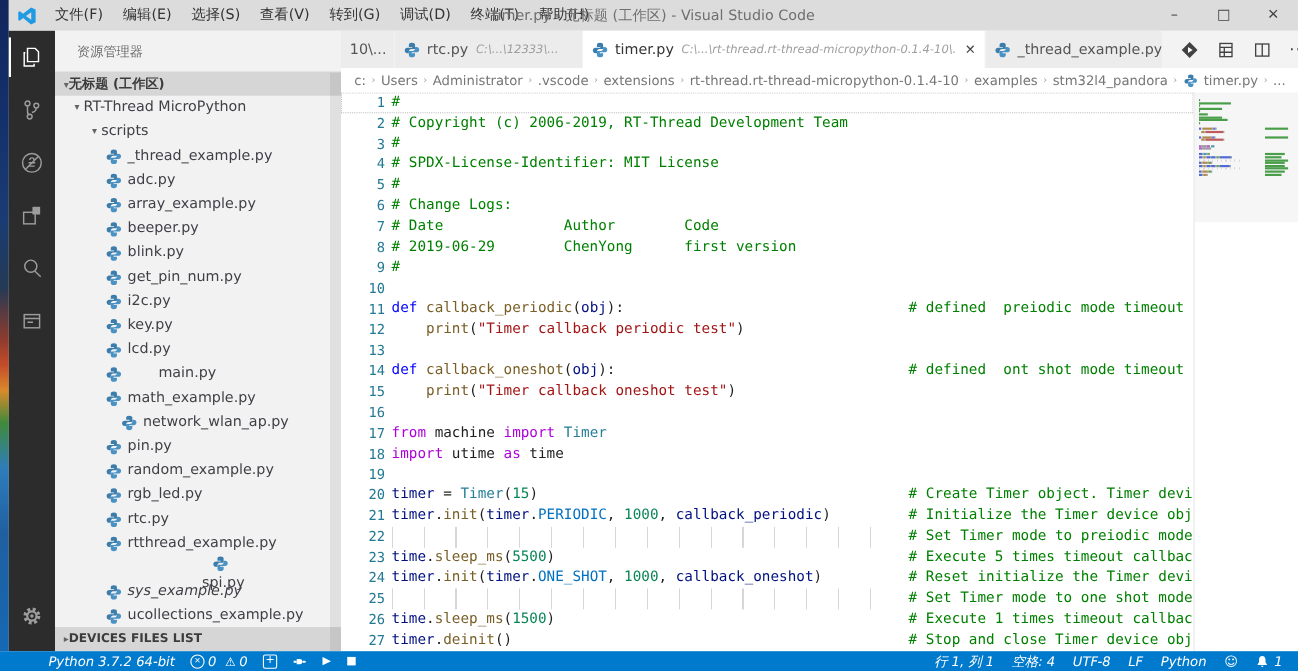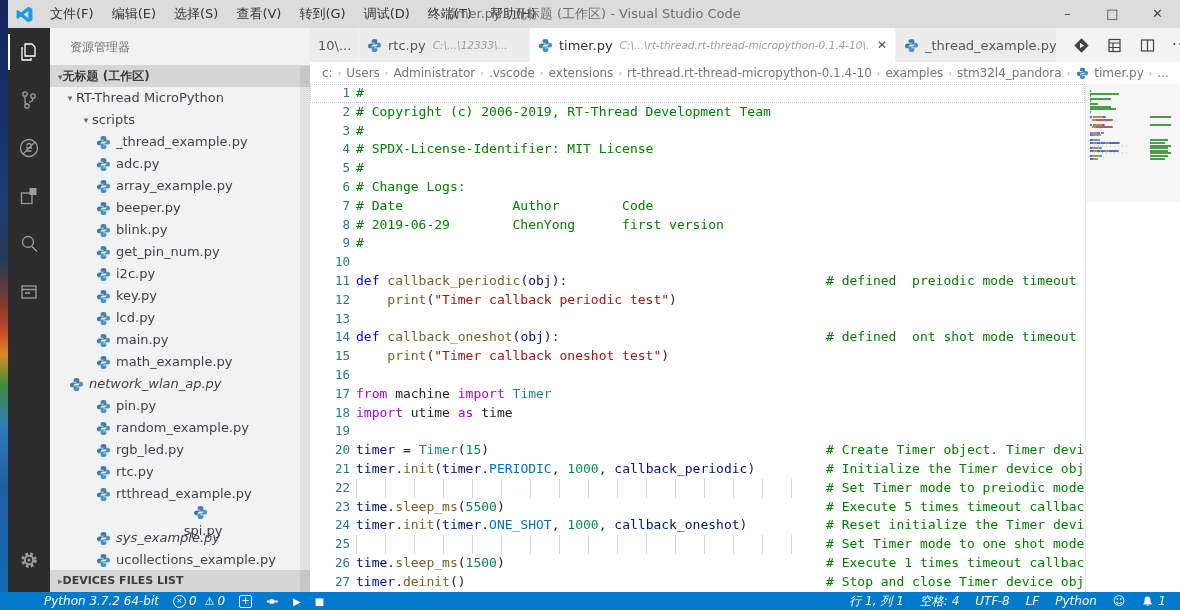--- a/index.html
+++ b/index.html
@@ -236,35 +236,35 @@
   </svg>
           <span>key.py</span>
         </div>
         <div class="tree-row" style="padding-left: 46px;">
           <svg class="pyico" viewBox="0 0 16 16">
     <path fill="#3c7dab" d="M8 1C6 1 5 1.8 5 3v2h3.2v.8H3.6C2.1 5.8 1 6.9 1 8.4S2.1 11 3.6 11H5V9.4C5 8 6 7 7.4 7H11V3c0-1.2-1-2-3-2z"></path>
     <path fill="#4a92c4" d="M8 15c2 0 3-.8 3-2v-2H7.8v-.8h4.6c1.5 0 2.6-1.1 2.6-2.6S13.9 5 12.4 5H11v1.6C11 8 10 9 8.6 9H5v4c0 1.2 1 2 3 2z"></path>
   </svg>
           <span>lcd.py</span>
         </div>
-        <div class="tree-row" style="padding-left: 46px;">
+        <div class="tree-row" style="padding-left: 46px; gap: 28px;">
           <svg class="pyico" viewBox="0 0 16 16">
     <path fill="#3c7dab" d="M8 1C6 1 5 1.8 5 3v2h3.2v.8H3.6C2.1 5.8 1 6.9 1 8.4S2.1 11 3.6 11H5V9.4C5 8 6 7 7.4 7H11V3c0-1.2-1-2-3-2z"></path>
     <path fill="#4a92c4" d="M8 15c2 0 3-.8 3-2v-2H7.8v-.8h4.6c1.5 0 2.6-1.1 2.6-2.6S13.9 5 12.4 5H11v1.6C11 8 10 9 8.6 9H5v4c0 1.2 1 2 3 2z"></path>
   </svg>
           <span>main.py</span>
         </div>
         <div class="tree-row" style="padding-left: 46px;">
           <svg class="pyico" viewBox="0 0 16 16">
     <path fill="#3c7dab" d="M8 1C6 1 5 1.8 5 3v2h3.2v.8H3.6C2.1 5.8 1 6.9 1 8.4S2.1 11 3.6 11H5V9.4C5 8 6 7 7.4 7H11V3c0-1.2-1-2-3-2z"></path>
     <path fill="#4a92c4" d="M8 15c2 0 3-.8 3-2v-2H7.8v-.8h4.6c1.5 0 2.6-1.1 2.6-2.6S13.9 5 12.4 5H11v1.6C11 8 10 9 8.6 9H5v4c0 1.2 1 2 3 2z"></path>
   </svg>
           <span>math_example.py</span>
         </div>
-        <div class="tree-row" style="padding-left: 19px; font-style: italic;">
+        <div class="tree-row" style="padding-left: 60px;">
           <svg class="pyico" viewBox="0 0 16 16">
     <path fill="#3c7dab" d="M8 1C6 1 5 1.8 5 3v2h3.2v.8H3.6C2.1 5.8 1 6.9 1 8.4S2.1 11 3.6 11H5V9.4C5 8 6 7 7.4 7H11V3c0-1.2-1-2-3-2z"></path>
     <path fill="#4a92c4" d="M8 15c2 0 3-.8 3-2v-2H7.8v-.8h4.6c1.5 0 2.6-1.1 2.6-2.6S13.9 5 12.4 5H11v1.6C11 8 10 9 8.6 9H5v4c0 1.2 1 2 3 2z"></path>
   </svg>
           <span>network_wlan_ap.py</span>
         </div>
         <div class="tree-row" style="padding-left: 46px;">
           <svg class="pyico" viewBox="0 0 16 16">
     <path fill="#3c7dab" d="M8 1C6 1 5 1.8 5 3v2h3.2v.8H3.6C2.1 5.8 1 6.9 1 8.4S2.1 11 3.6 11H5V9.4C5 8 6 7 7.4 7H11V3c0-1.2-1-2-3-2z"></path>
     <path fill="#4a92c4" d="M8 15c2 0 3-.8 3-2v-2H7.8v-.8h4.6c1.5 0 2.6-1.1 2.6-2.6S13.9 5 12.4 5H11v1.6C11 8 10 9 8.6 9H5v4c0 1.2 1 2 3 2z"></path>

